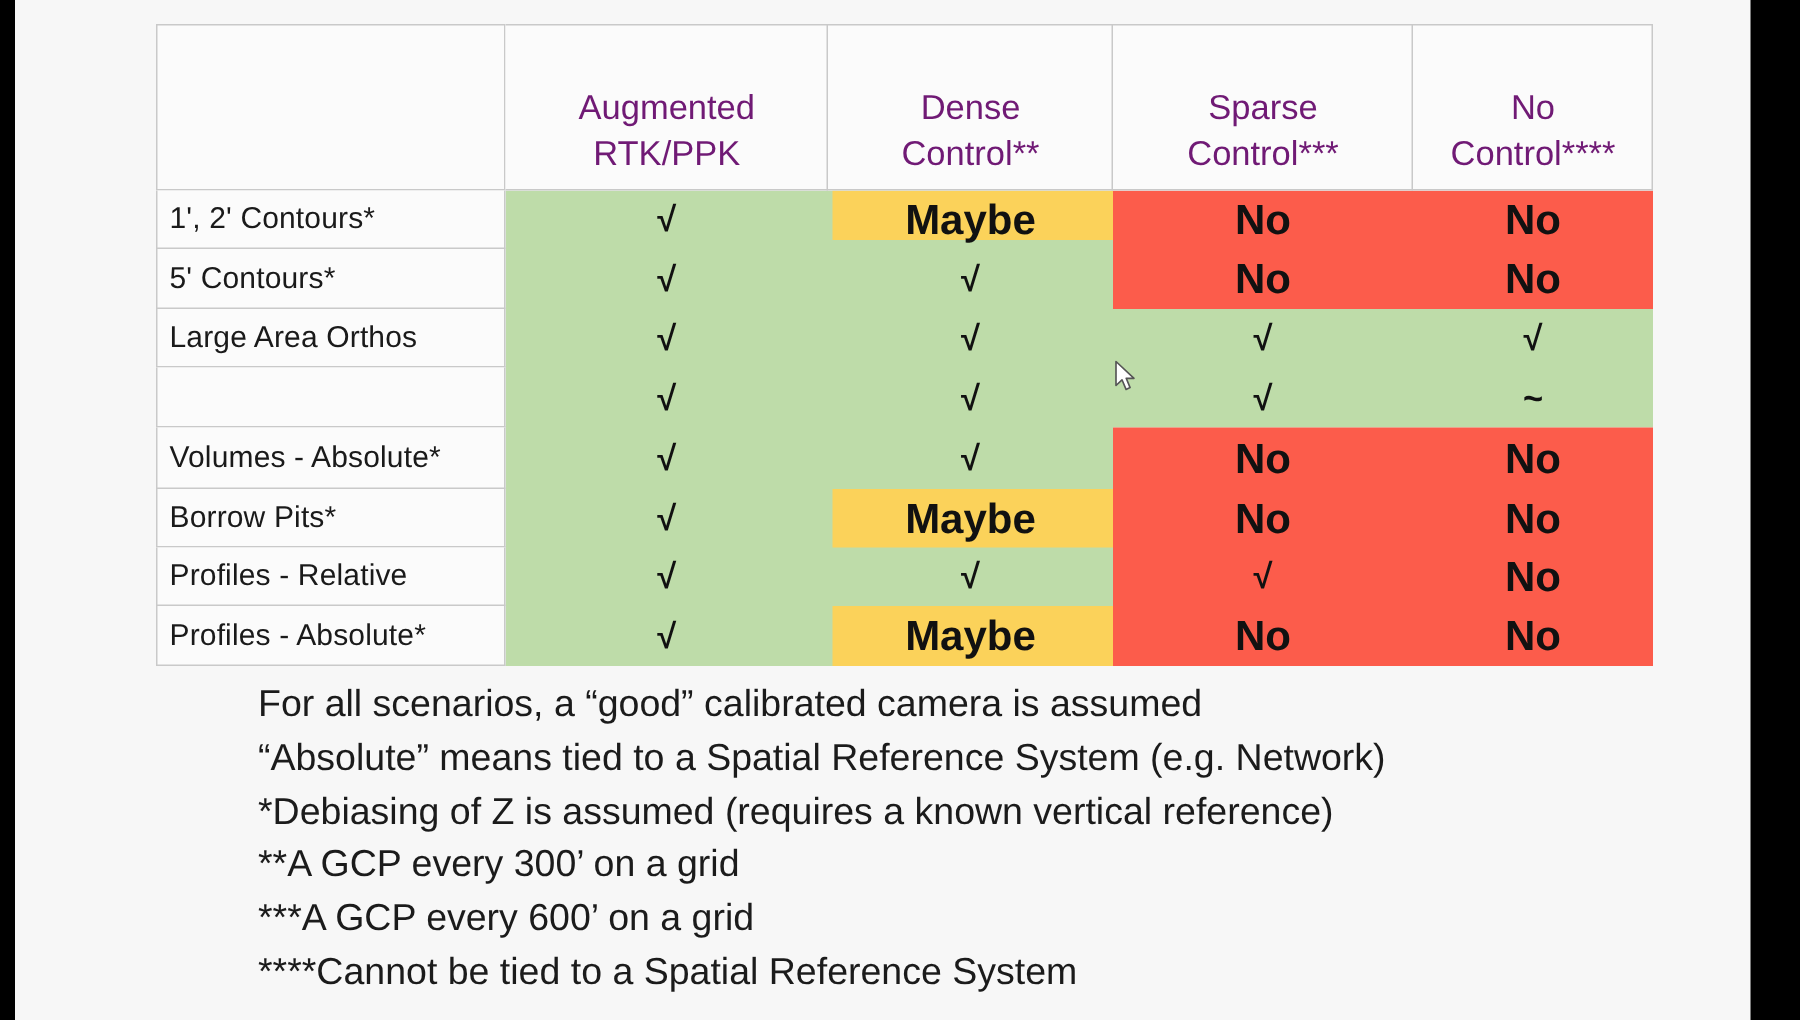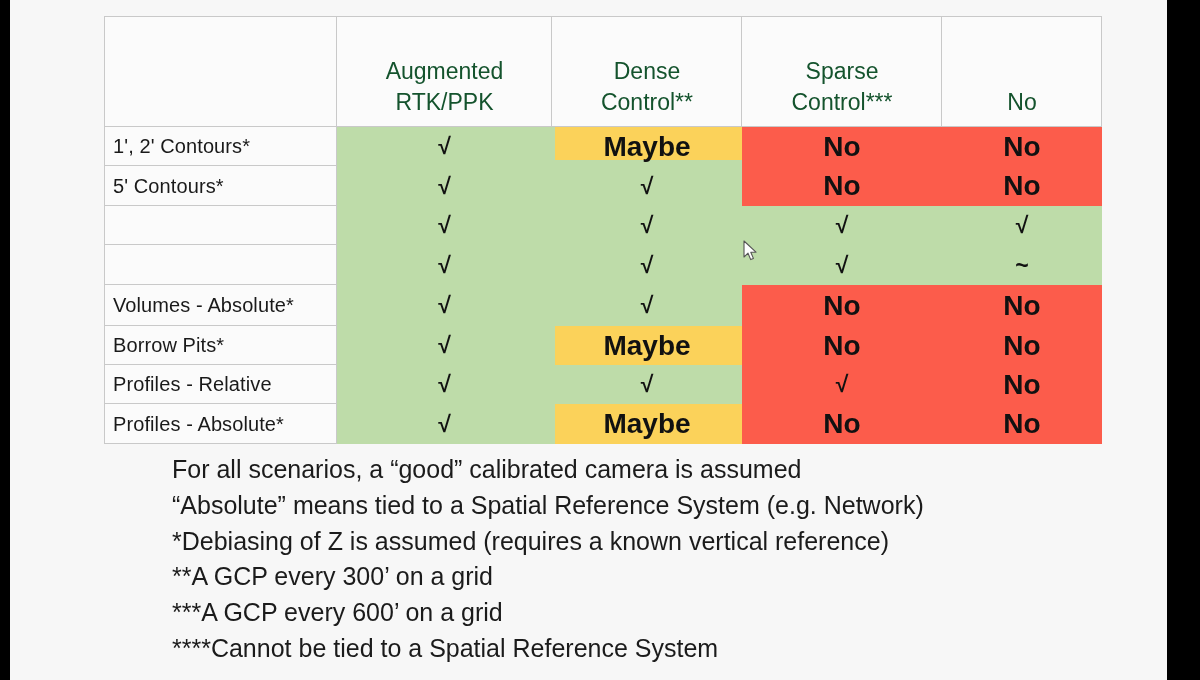--- a/index.html
+++ b/index.html
@@ -56,21 +56,21 @@
   .cellbox.rowlabel { background: #fbfbfb; }
 
   .hdr-text {
     position: absolute;
     display: flex;
     flex-direction: column;
     align-items: center;
     justify-content: flex-end;
     padding-bottom: 8px;
     font-size: 23px;
-    color: #14532d;
+    color: #701a75;
     line-height: 1.38;
     text-align: center;
   }
 
   .row-text {
     position: absolute;
     display: flex;
     align-items: center;
     padding-left: 9px;
     font-size: 20px;
@@ -165,24 +165,26 @@
       <div class="hdr-text" style="left:448px; top:8px; width:190px; height:111px;">
         <span>Dense</span>
         <span>Control**</span>
       </div>
       <div class="hdr-text" style="left:638px; top:8px; width:200px; height:111px;">
         <span>Sparse</span>
         <span>Control***</span>
       </div>
       <div class="hdr-text" style="left:838px; top:8px; width:160px; height:111px;">
         <span>No</span>
+        <span>Control****</span>
       </div>
 
       <div class="row-text" style="left:0px; top:119px; width:233px; height:39px;">1', 2' Contours*</div>
       <div class="row-text" style="left:0px; top:158px; width:233px; height:40px;">5' Contours*</div>
+      <div class="row-text" style="left:0px; top:198px; width:233px; height:39px;">Large Area Orthos</div>
       <div class="row-text" style="left:0px; top:277px; width:270px; height:41px;">Volumes - Absolute*</div>
       <div class="row-text" style="left:0px; top:318px; width:233px; height:39px;">Borrow Pits*</div>
       <div class="row-text" style="left:0px; top:357px; width:233px; height:39px;">Profiles - Relative</div>
       <div class="row-text" style="left:0px; top:396px; width:194px; height:40px;text-align:right;">Profiles - Absolute*</div>
 
       <div class="val check" style="left:233px; top:119px; width:215px; height:39px;">√</div>
       <div class="val" style="left:448px; top:119px; width:190px; height:39px;">Maybe</div>
       <div class="val" style="left:638px; top:119px; width:200px; height:39px;">No</div>
       <div class="val" style="left:838px; top:119px; width:160px; height:39px;">No</div>
 

